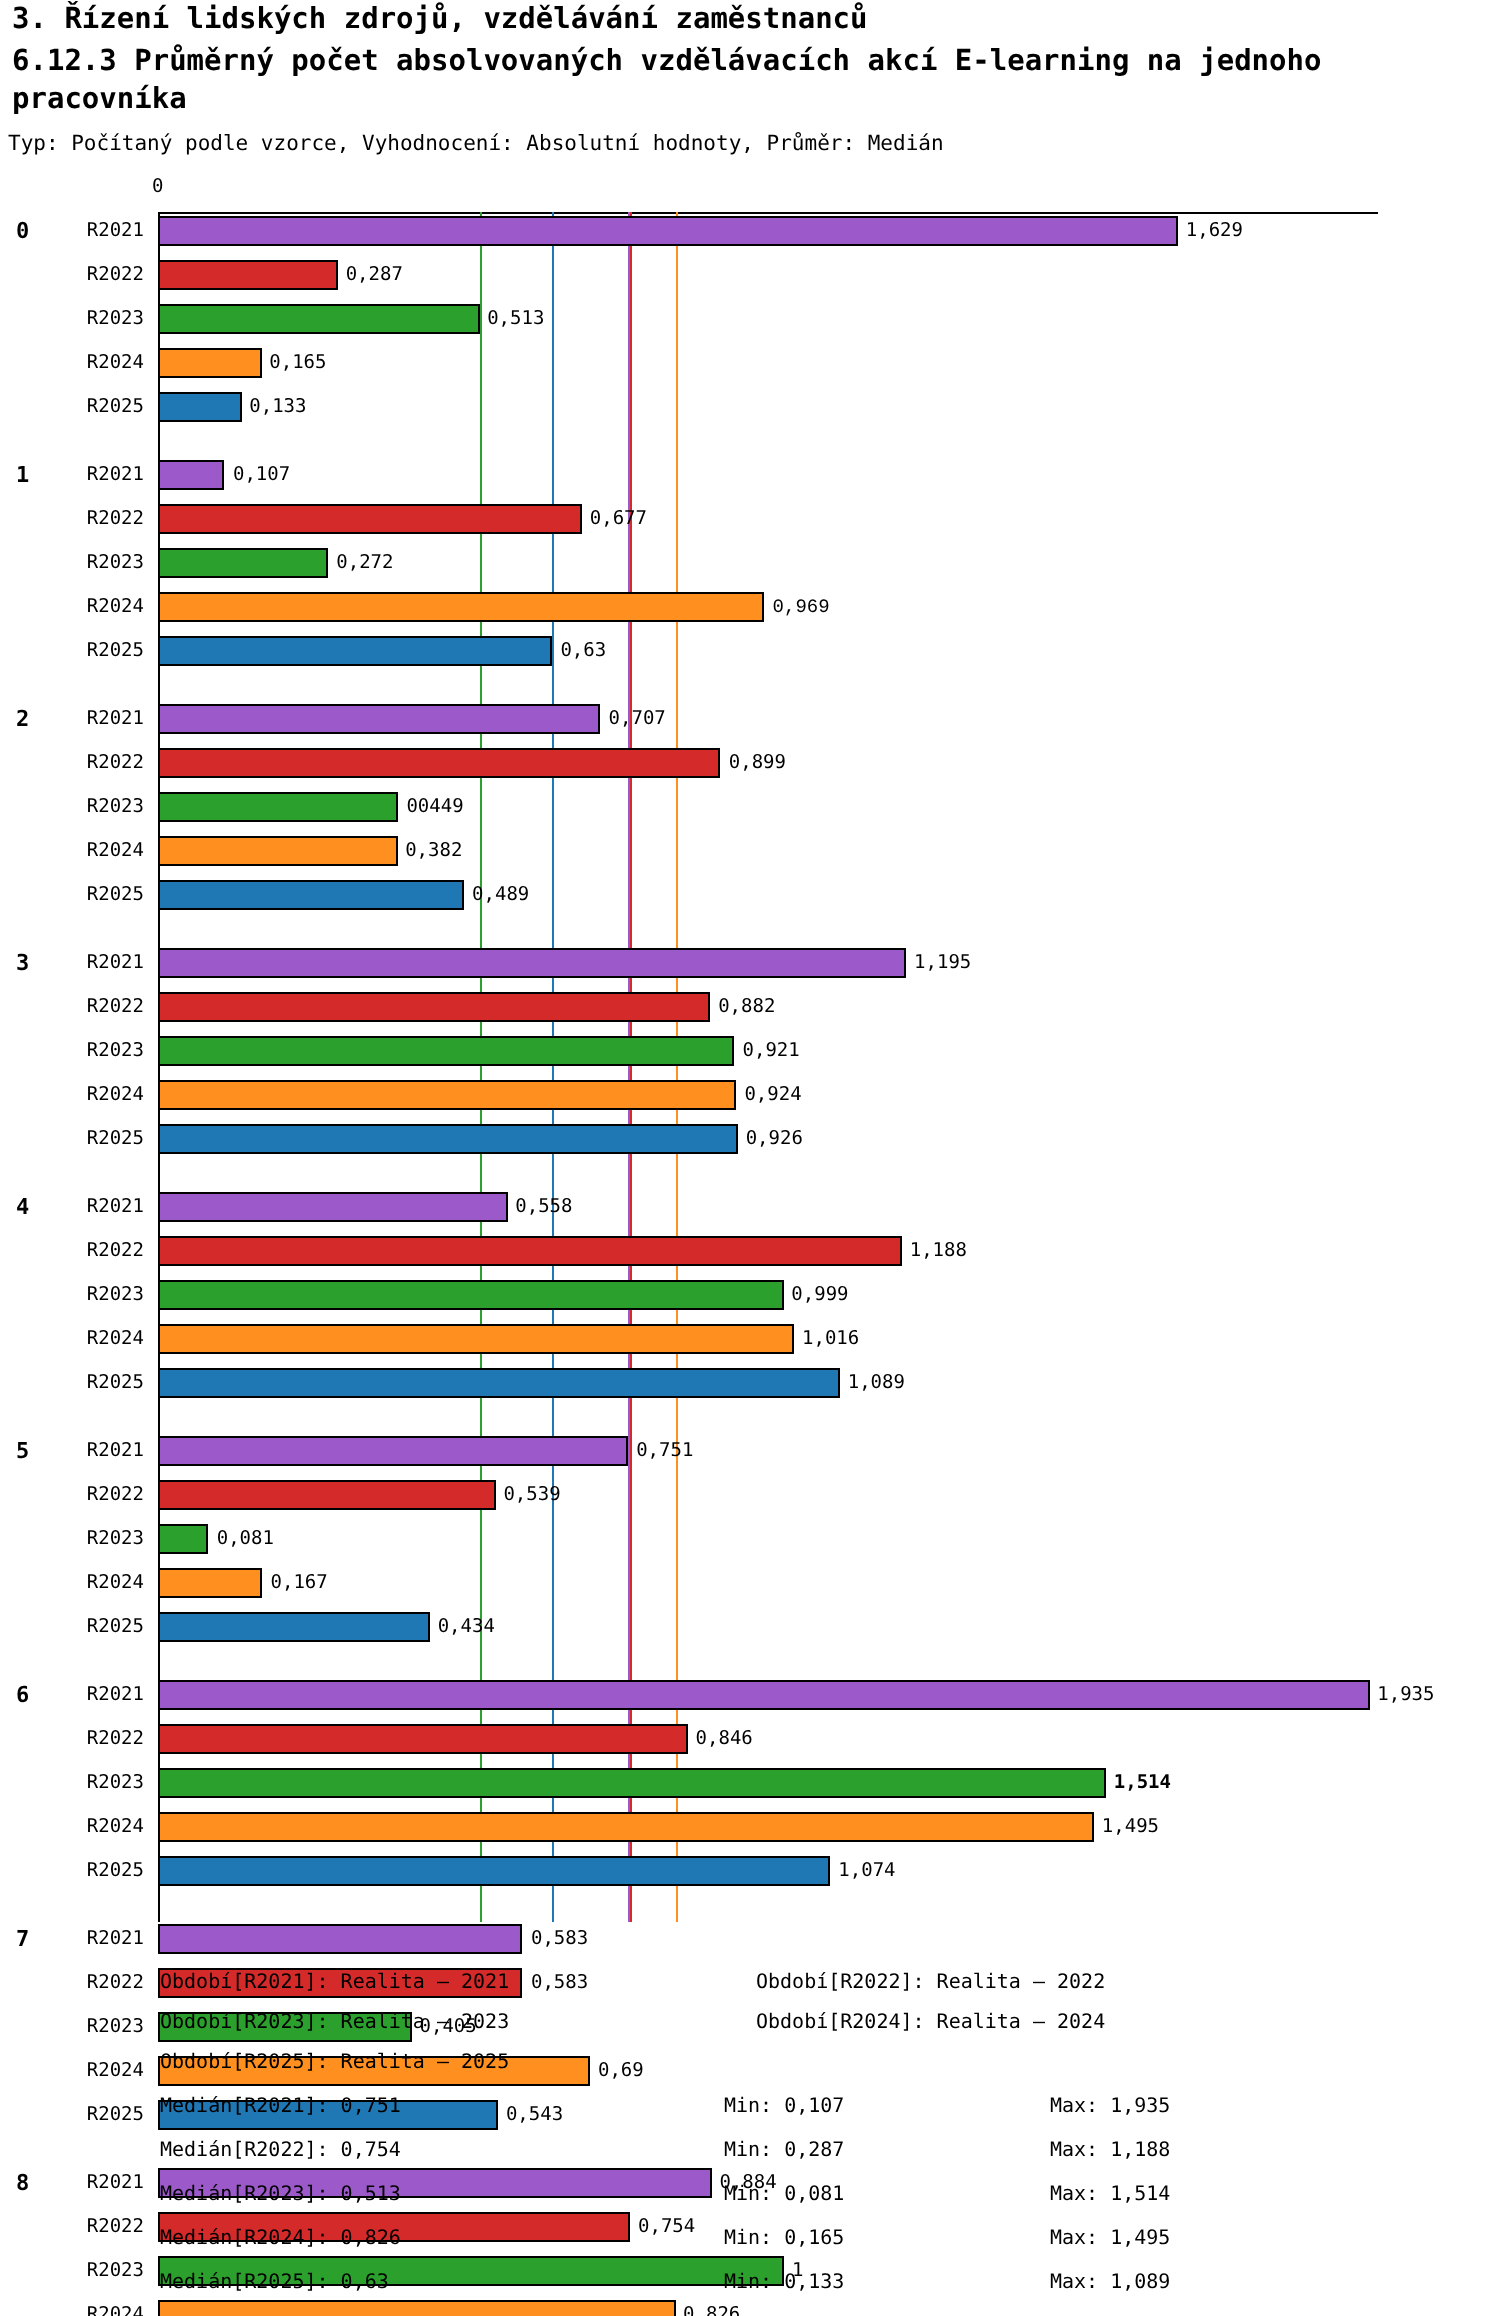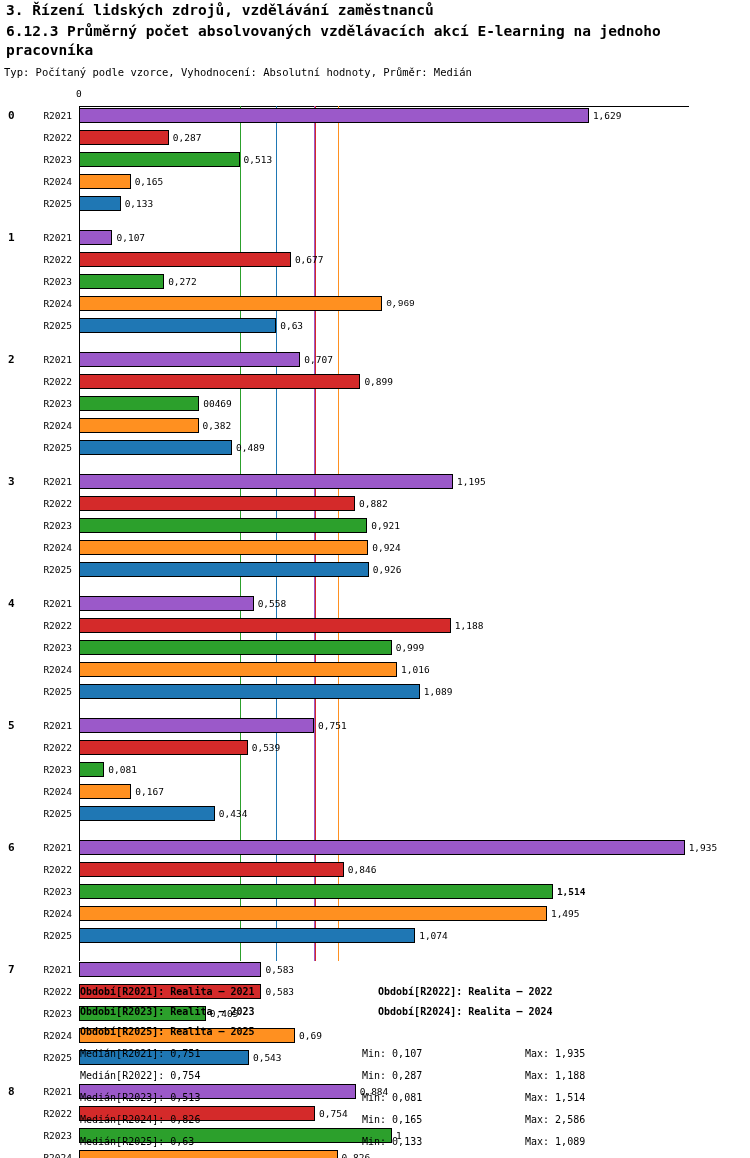--- a/index.html
+++ b/index.html
@@ -10,21 +10,21 @@
   .zerolabel{position:absolute;left:76px;top:88px;font-size:9.5px;}
   #plot{position:absolute;left:0;top:100px;width:750px;height:880px;}
   .axisline{position:absolute;background:#000;}
   .gridline{position:absolute;top:0;width:1px;height:860px;}
   .group-label{position:absolute;font-size:11px;font-weight:bold;}
   .rowcat{position:absolute;font-size:9.5px;text-align:right;width:60px;}
   .bar{position:absolute;height:15px;border:1px solid #000;box-sizing:border-box;}
   .barval{position:absolute;font-size:9.5px;white-space:nowrap;}
   .legend{position:absolute;left:0;top:986px;width:750px;font-size:10px;}
   .legend .row{position:relative;height:20px;}
-  .lg{position:absolute;font-weight:bold;}
+  .lg{position:absolute;}
   .stats{position:absolute;left:0;top:1048px;width:750px;font-size:10px;}
   .stats .row{position:relative;height:22px;}
   .st-name{position:absolute;left:80px;}
   .st-min{position:absolute;left:330px;padding-left:32px;}
   .st-max{position:absolute;left:525px;}
 </style>
 </head>
 <body>
 
 <div class="title1">3. Řízení lidských zdrojů, vzdělávání zaměstnanců</div>
@@ -74,21 +74,21 @@
     <div class="barval" style="left: 280.19px; top: 220px;">0,63</div>
     <div class="group-label" style="left: 8px; top: 253px;">2</div>
     <div class="rowcat" style="left: 12px; top: 254px;">R2021</div>
     <div class="bar" style="left: 79px; top: 252px; width: 221.291px; background: rgb(155, 89, 201);"></div>
     <div class="barval" style="left: 304.291px; top: 254px;">0,707</div>
     <div class="rowcat" style="left: 12px; top: 276px;">R2022</div>
     <div class="bar" style="left: 79px; top: 274px; width: 281.387px; background: rgb(212, 42, 42);"></div>
     <div class="barval" style="left: 364.387px; top: 276px;">0,899</div>
     <div class="rowcat" style="left: 12px; top: 298px;">R2023</div>
     <div class="bar" style="left: 79px; top: 296px; width: 120.192px; background: rgb(44, 160, 44);"></div>
-    <div class="barval" style="left: 203.192px; top: 298px;">00469</div>
+    <div class="barval" style="left: 203.192px; top: 298px;">00449</div>
     <div class="rowcat" style="left: 12px; top: 320px;">R2024</div>
     <div class="bar" style="left: 79px; top: 318px; width: 119.566px; background: rgb(255, 144, 32);"></div>
     <div class="barval" style="left: 202.566px; top: 320px;">0,382</div>
     <div class="rowcat" style="left: 12px; top: 342px;">R2025</div>
     <div class="bar" style="left: 79px; top: 340px; width: 153.057px; background: rgb(31, 119, 180);"></div>
     <div class="barval" style="left: 236.057px; top: 342px;">0,489</div>
     <div class="group-label" style="left: 8px; top: 375px;">3</div>
     <div class="rowcat" style="left: 12px; top: 376px;">R2021</div>
     <div class="bar" style="left: 79px; top: 374px; width: 374.035px; background: rgb(155, 89, 201);"></div>
     <div class="barval" style="left: 457.035px; top: 376px;">1,195</div>
@@ -208,20 +208,20 @@
       <span class="st-max">Max: 1,188</span>
     </div>
     <div class="row">
       <span class="st-name">Medián[R2023]: 0,513</span>
       <span class="st-min">Min: 0,081</span>
       <span class="st-max">Max: 1,514</span>
     </div>
     <div class="row">
       <span class="st-name">Medián[R2024]: 0,826</span>
       <span class="st-min">Min: 0,165</span>
-      <span class="st-max">Max: 2,586</span>
+      <span class="st-max">Max: 1,495</span>
     </div>
     <div class="row">
       <span class="st-name">Medián[R2025]: 0,63</span>
       <span class="st-min">Min: 0,133</span>
       <span class="st-max">Max: 1,089</span>
     </div>
   </div>
 
 </body></html>

